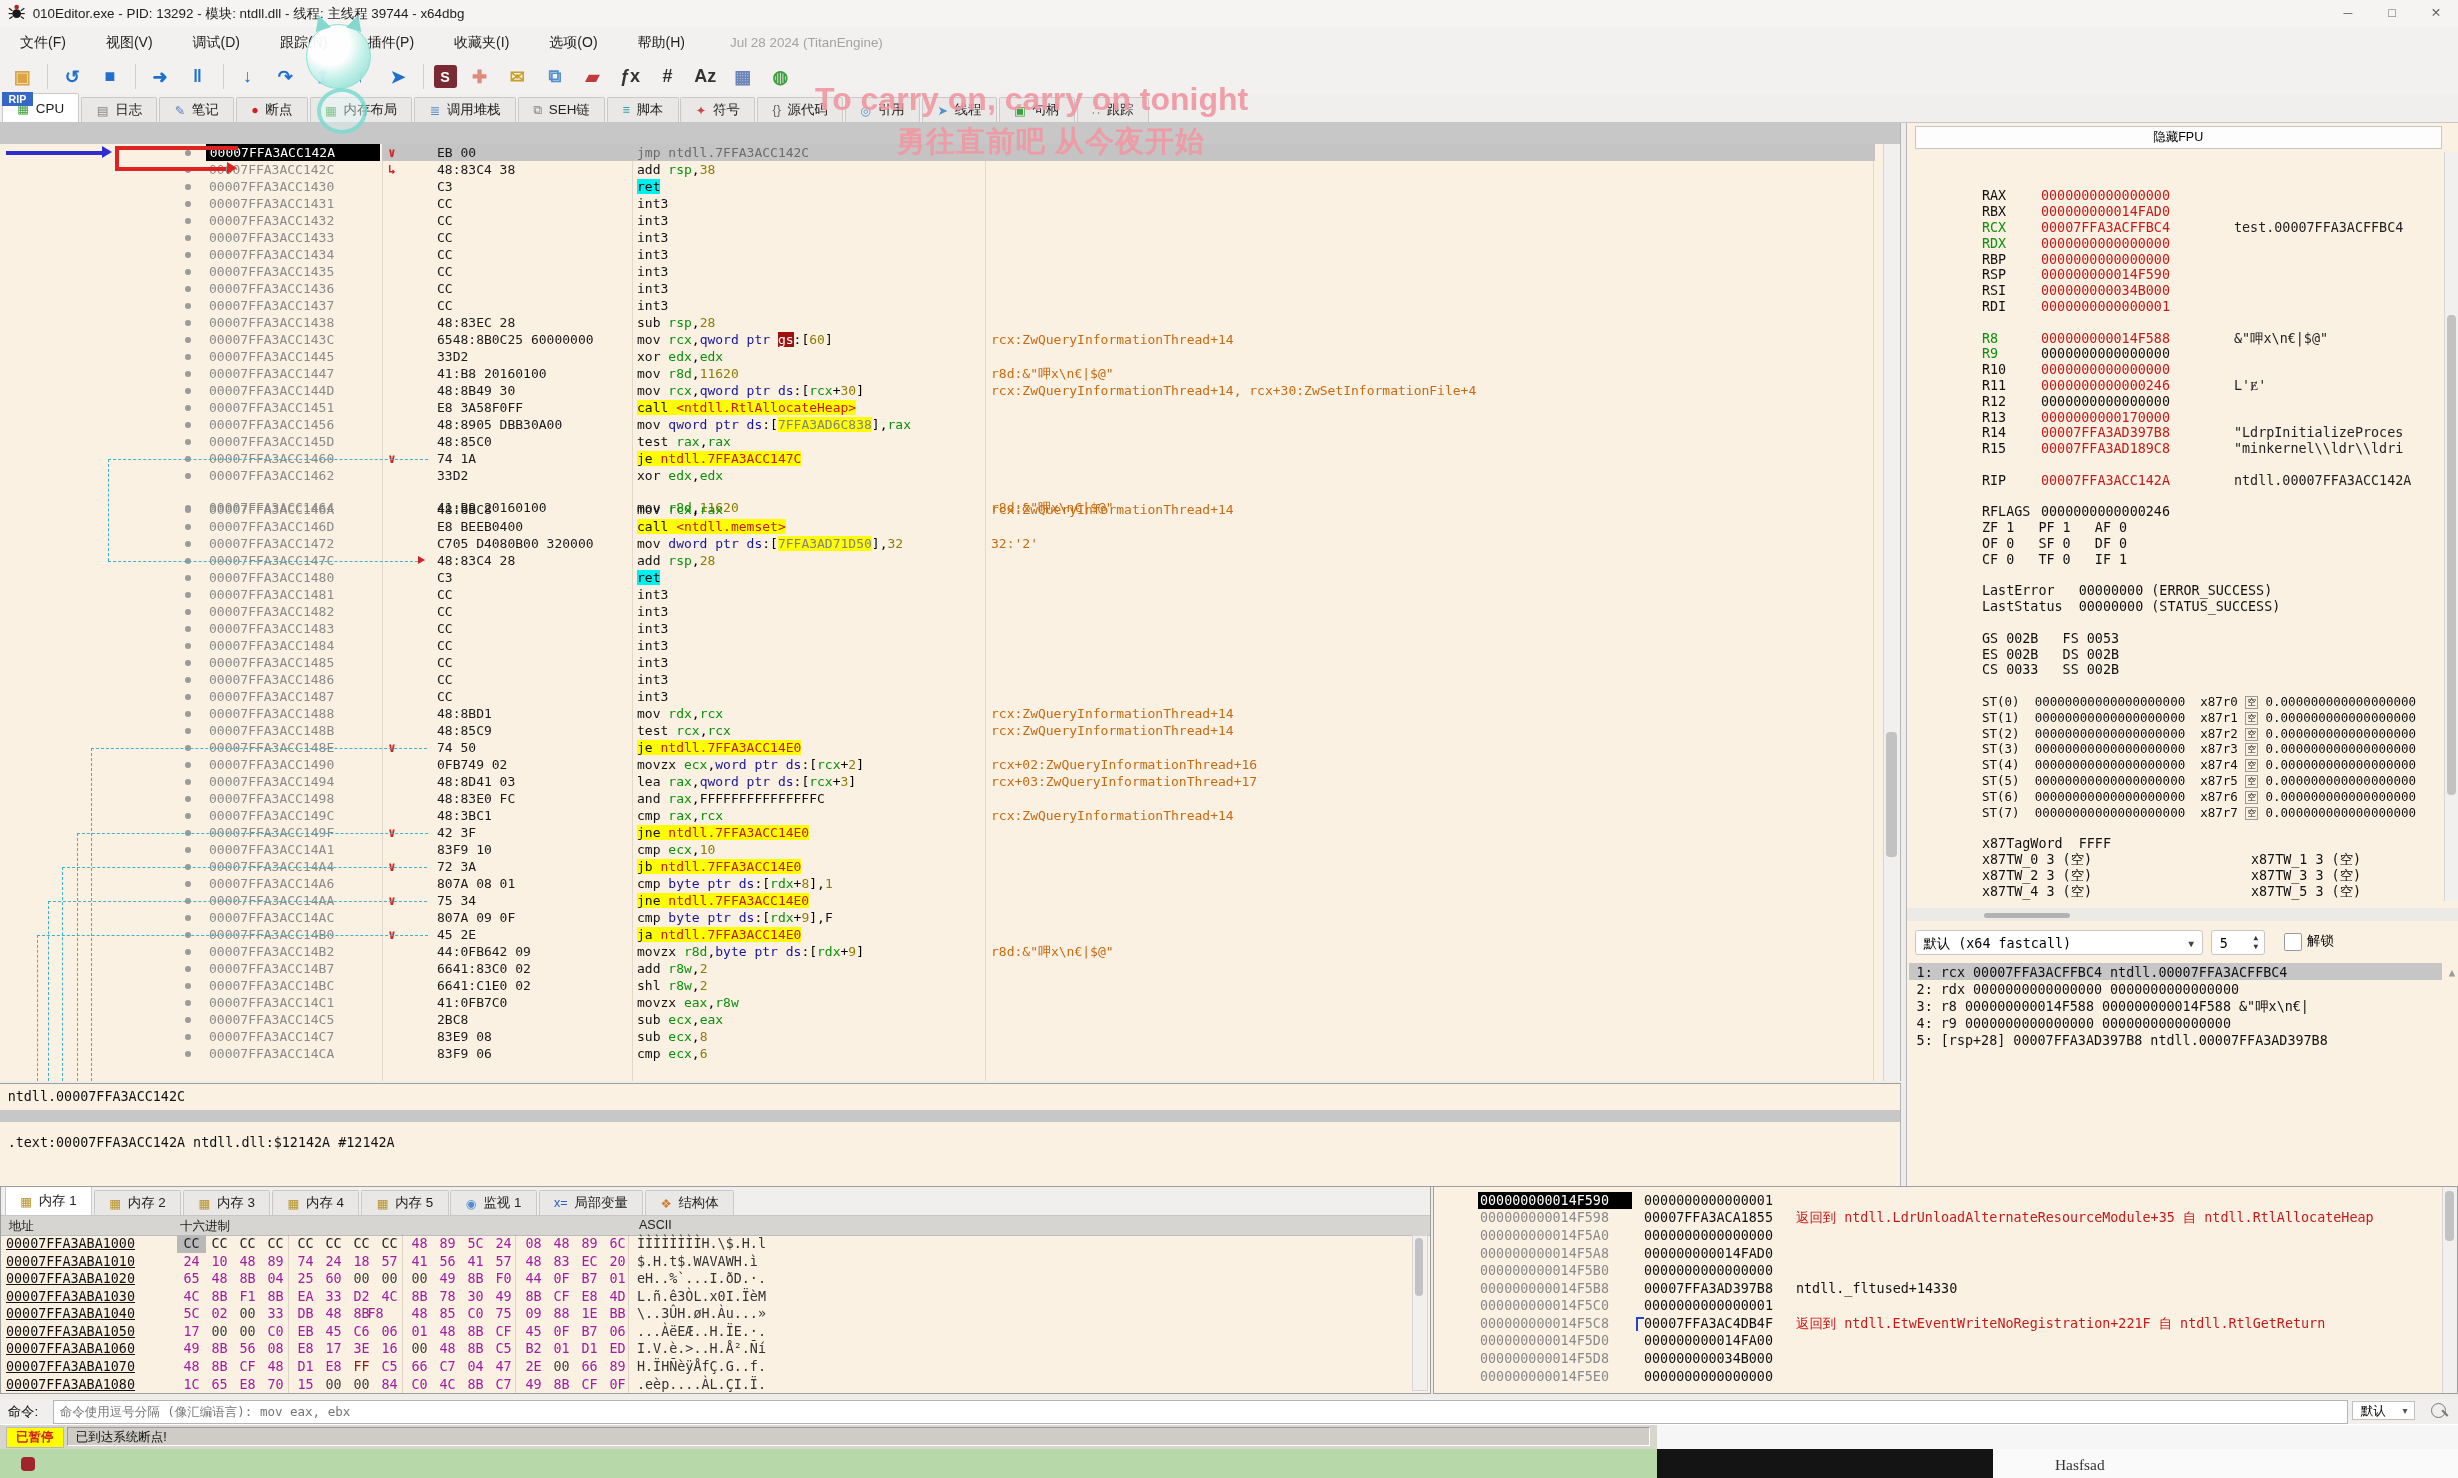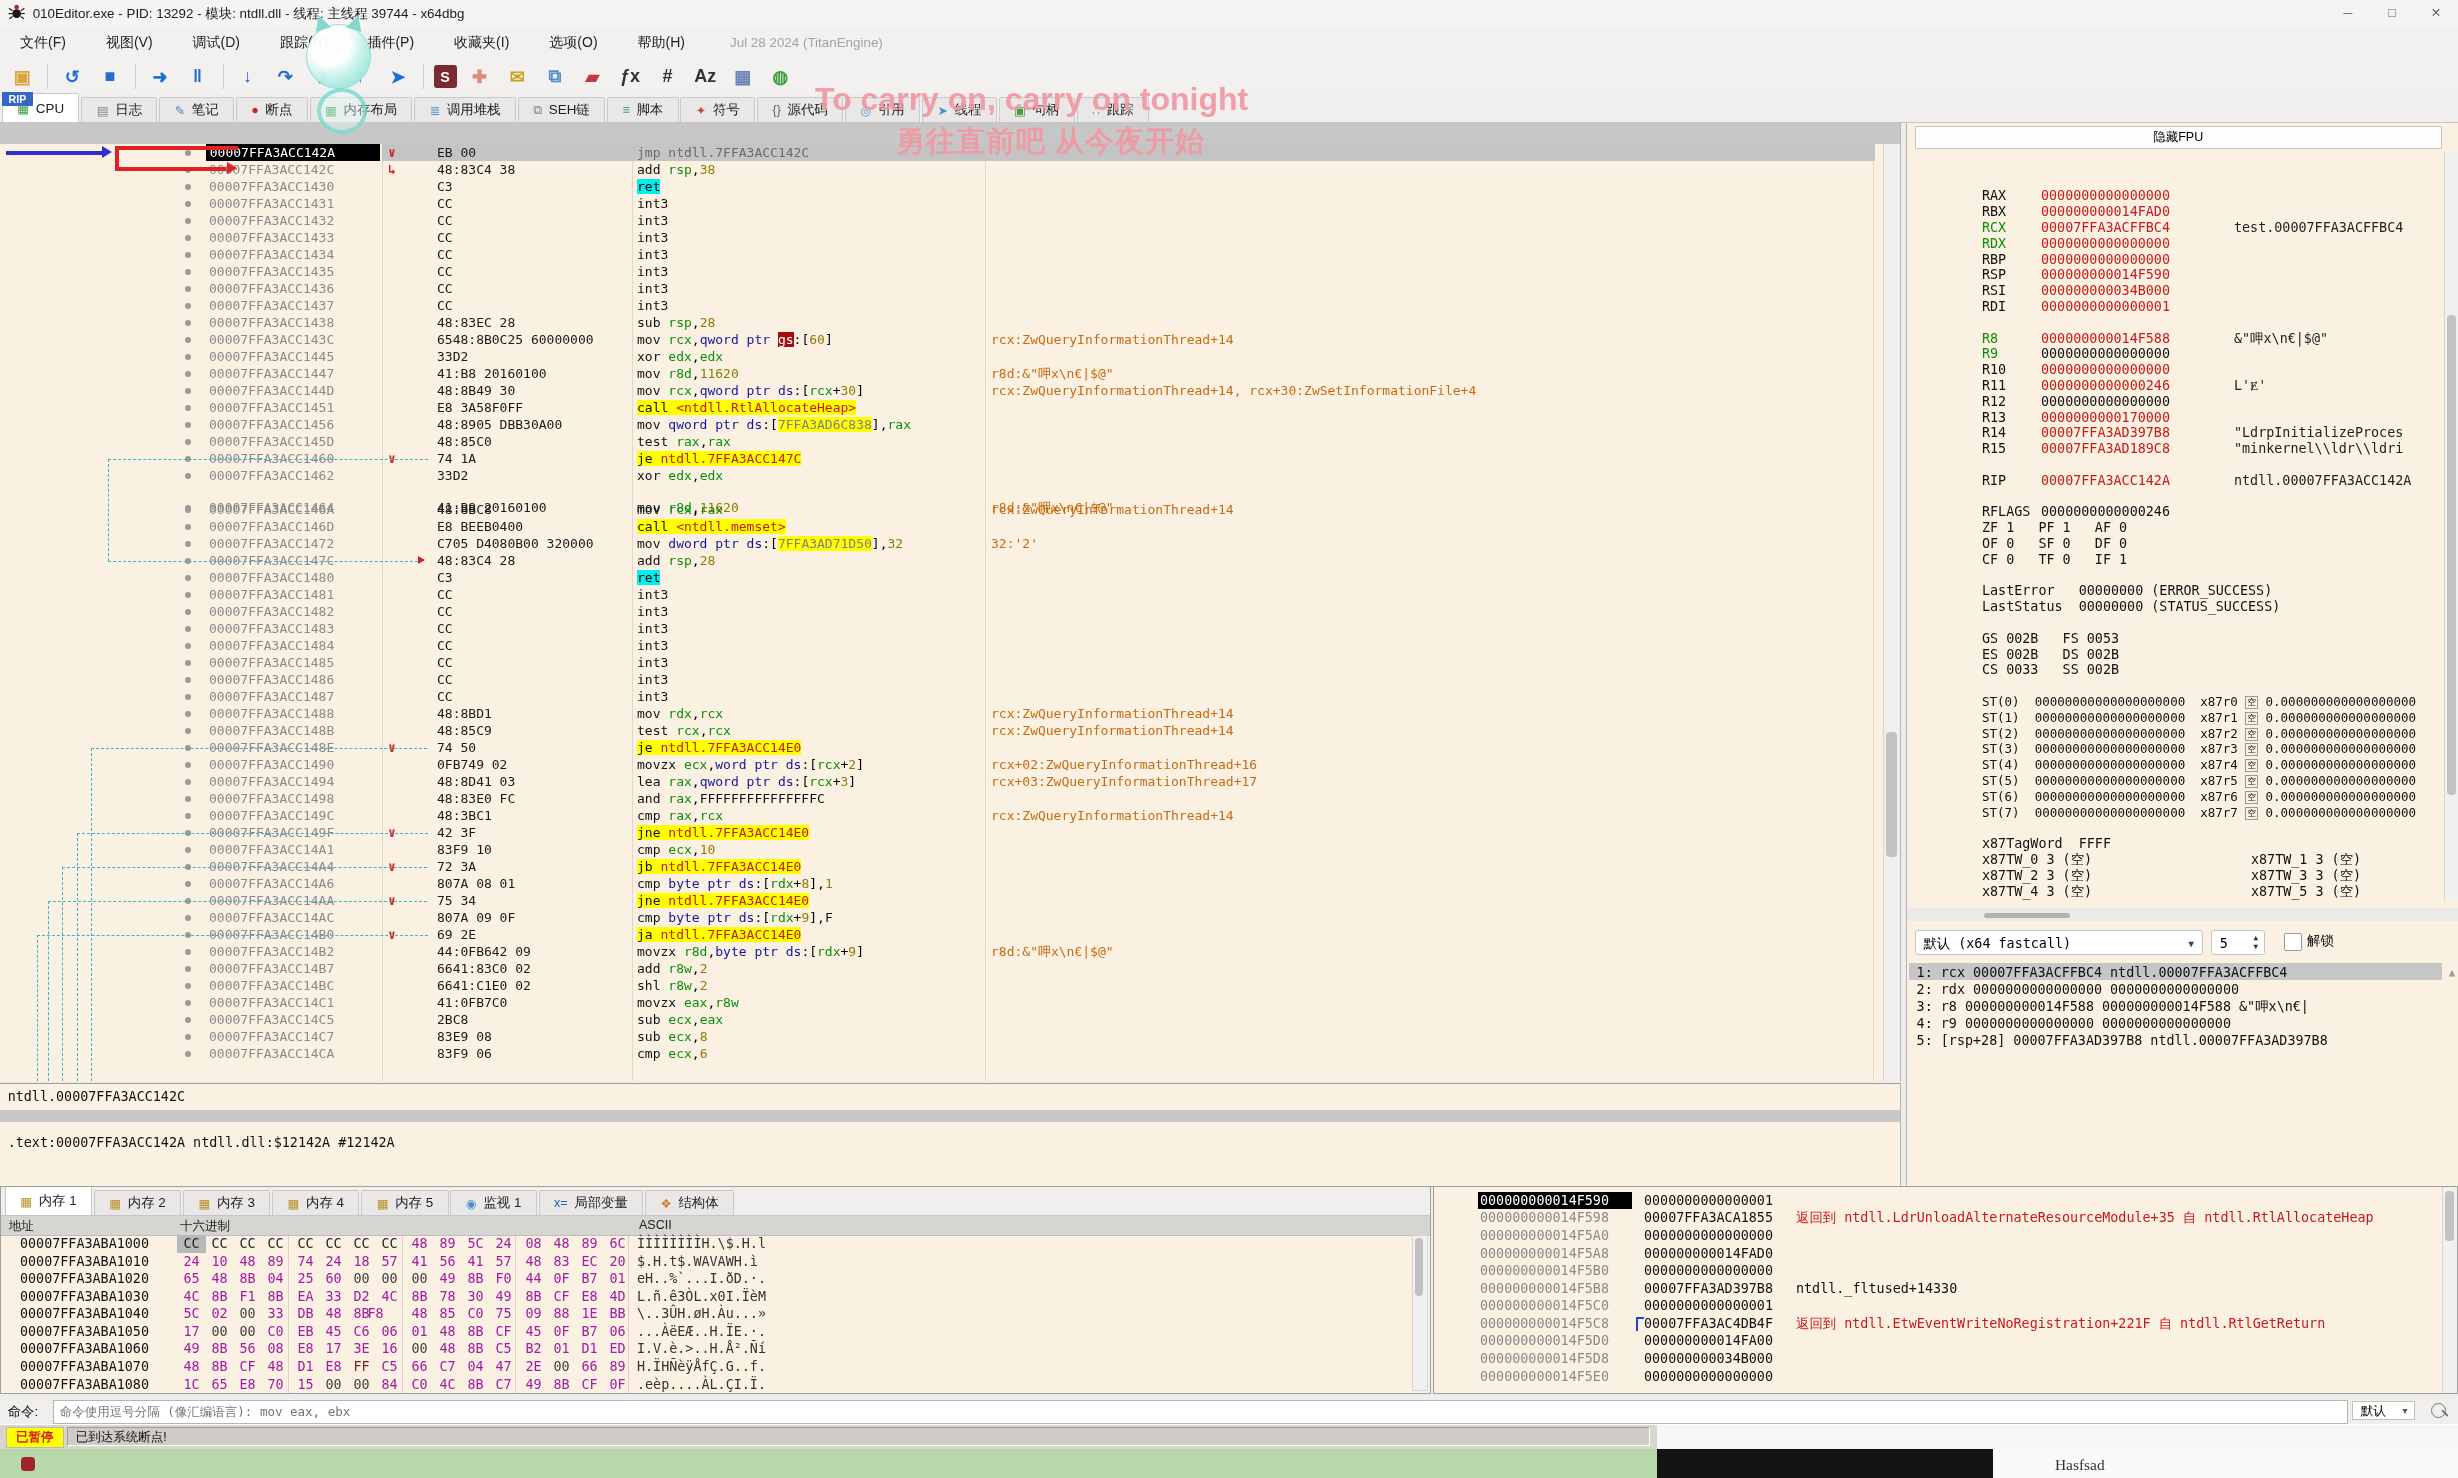--- a/index.html
+++ b/index.html
@@ -92,21 +92,21 @@
   .infobox .l1{position:absolute;left:7.7px;top:4.8px;}
   .infobox .band{position:absolute;left:0;top:26px;width:100%;height:11.5px;background:#c7c7c7;}
   .infobox .l2{position:absolute;left:7.7px;top:51px;}
   
   .dump{position:absolute;left:0;top:1186px;width:1431px;height:208px;background:#fbf1e2;border:1px solid #9f9f9f;box-sizing:border-box;overflow:hidden;}
   .dumptabs{position:absolute;left:0;top:0;width:100%;height:29px;background:#f0efed;border-bottom:1px solid #c6c6c6;display:flex;align-items:flex-end;padding-left:3.8px;box-sizing:border-box;}
   .dumphead{position:absolute;left:0;top:29px;width:100%;height:19px;background:#d7d5d2;border-bottom:1px solid #bdbdbd;font-size:12.5px;color:#222;}
   .dumphead span{position:absolute;top:1.9px;}
   .dumprows{position:absolute;left:0;top:48px;right:19px;bottom:0;font-family:"DejaVu Sans Mono",monospace;font-size:13.4px;}
   .hxrow{position:absolute;left:0;width:100%;height:17.6px;line-height:17.6px;}
-  .hxaddr{position:absolute;left:19px;color:#111;}
+  .hxaddr{position:absolute;left:5px;color:#111;text-decoration:underline;}
   .hxb{position:absolute;width:29px;text-align:center;}
   .hxa{position:absolute;left:636px;white-space:pre;color:#333;}
   .gline{position:absolute;top:48px;bottom:0;width:1px;background:rgba(0,0,0,0.12);}
   .dmpscroll{position:absolute;right:1.9px;top:48px;bottom:1.9px;width:14.4px;background:#f1f0ee;border:1px solid #d5d5d5;}
   .dmpscroll .thumb{position:absolute;left:1.9px;top:1.9px;width:8.6px;height:58px;background:#c2c2c2;border-radius:3.8px;}
   .b-def{color:#a21ba2;} .b-zero{color:#404040;} .b-cc{color:#222;} .b-ff{color:#8b1a1a;}
   .b-sel{background:#b8b8b8;}
   
   .stack{position:absolute;left:1433px;top:1186px;width:1025px;height:208px;background:#fbf1e2;border:1px solid #9f9f9f;box-sizing:border-box;overflow:hidden;font-family:"DejaVu Sans Mono",monospace;font-size:13.4px;}
   .strow{position:absolute;left:0;width:100%;height:17.6px;line-height:17.6px;}
@@ -643,21 +643,21 @@
           <span class="c-addr">00007FFA3ACC14AC</span>
           <span class="c-arrow"></span>
           <span class="c-bytes">807A 09 0F</span>
           <span class="c-instr"><span class="t-k">cmp</span> <span class="t-kw">byte</span> <span class="t-kw">ptr</span> <span class="t-kw">ds</span>:[<span class="t-reg">rdx</span>+<span class="t-num">9</span>],<span class="t-k">F</span></span>
           <span class="c-cmt"></span>
         </div>
         <div class="drow" style="top: 803px;">
           <span class="dot"></span>
           <span class="c-addr">00007FFA3ACC14B0</span>
           <span class="c-arrow">∨</span>
-          <span class="c-bytes">69 2E</span>
+          <span class="c-bytes">45 2E</span>
           <span class="c-instr"><span class="hl-y"><span class="t-k">ja</span> <span class="t-red">ntdll.7FFA3ACC14E0</span></span></span>
           <span class="c-cmt"></span>
         </div>
         <div class="drow" style="top: 820px;">
           <span class="dot"></span>
           <span class="c-addr">00007FFA3ACC14B2</span>
           <span class="c-arrow"></span>
           <span class="c-bytes">44:0FB642 09</span>
           <span class="c-instr"><span class="t-k">movzx</span> <span class="t-reg">r8d</span>,<span class="t-kw">byte</span> <span class="t-kw">ptr</span> <span class="t-kw">ds</span>:[<span class="t-reg">rdx</span>+<span class="t-num">9</span>]</span>
           <span class="c-cmt">r8d:&amp;"呷x\n€|$@"</span>

